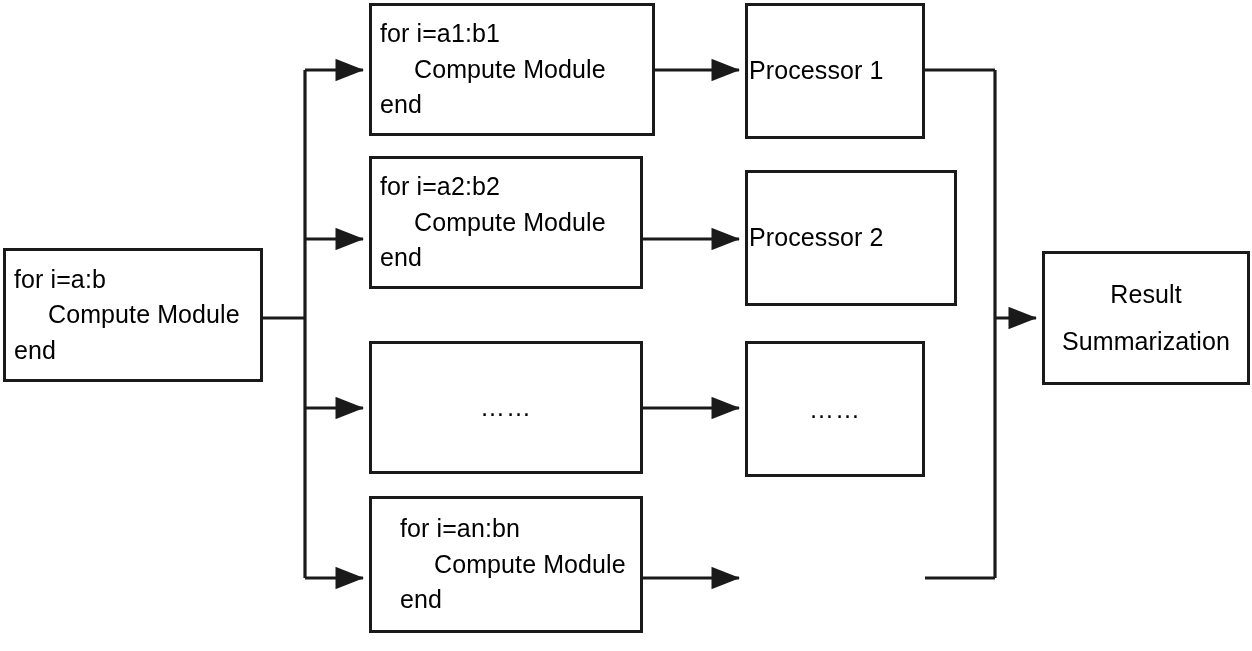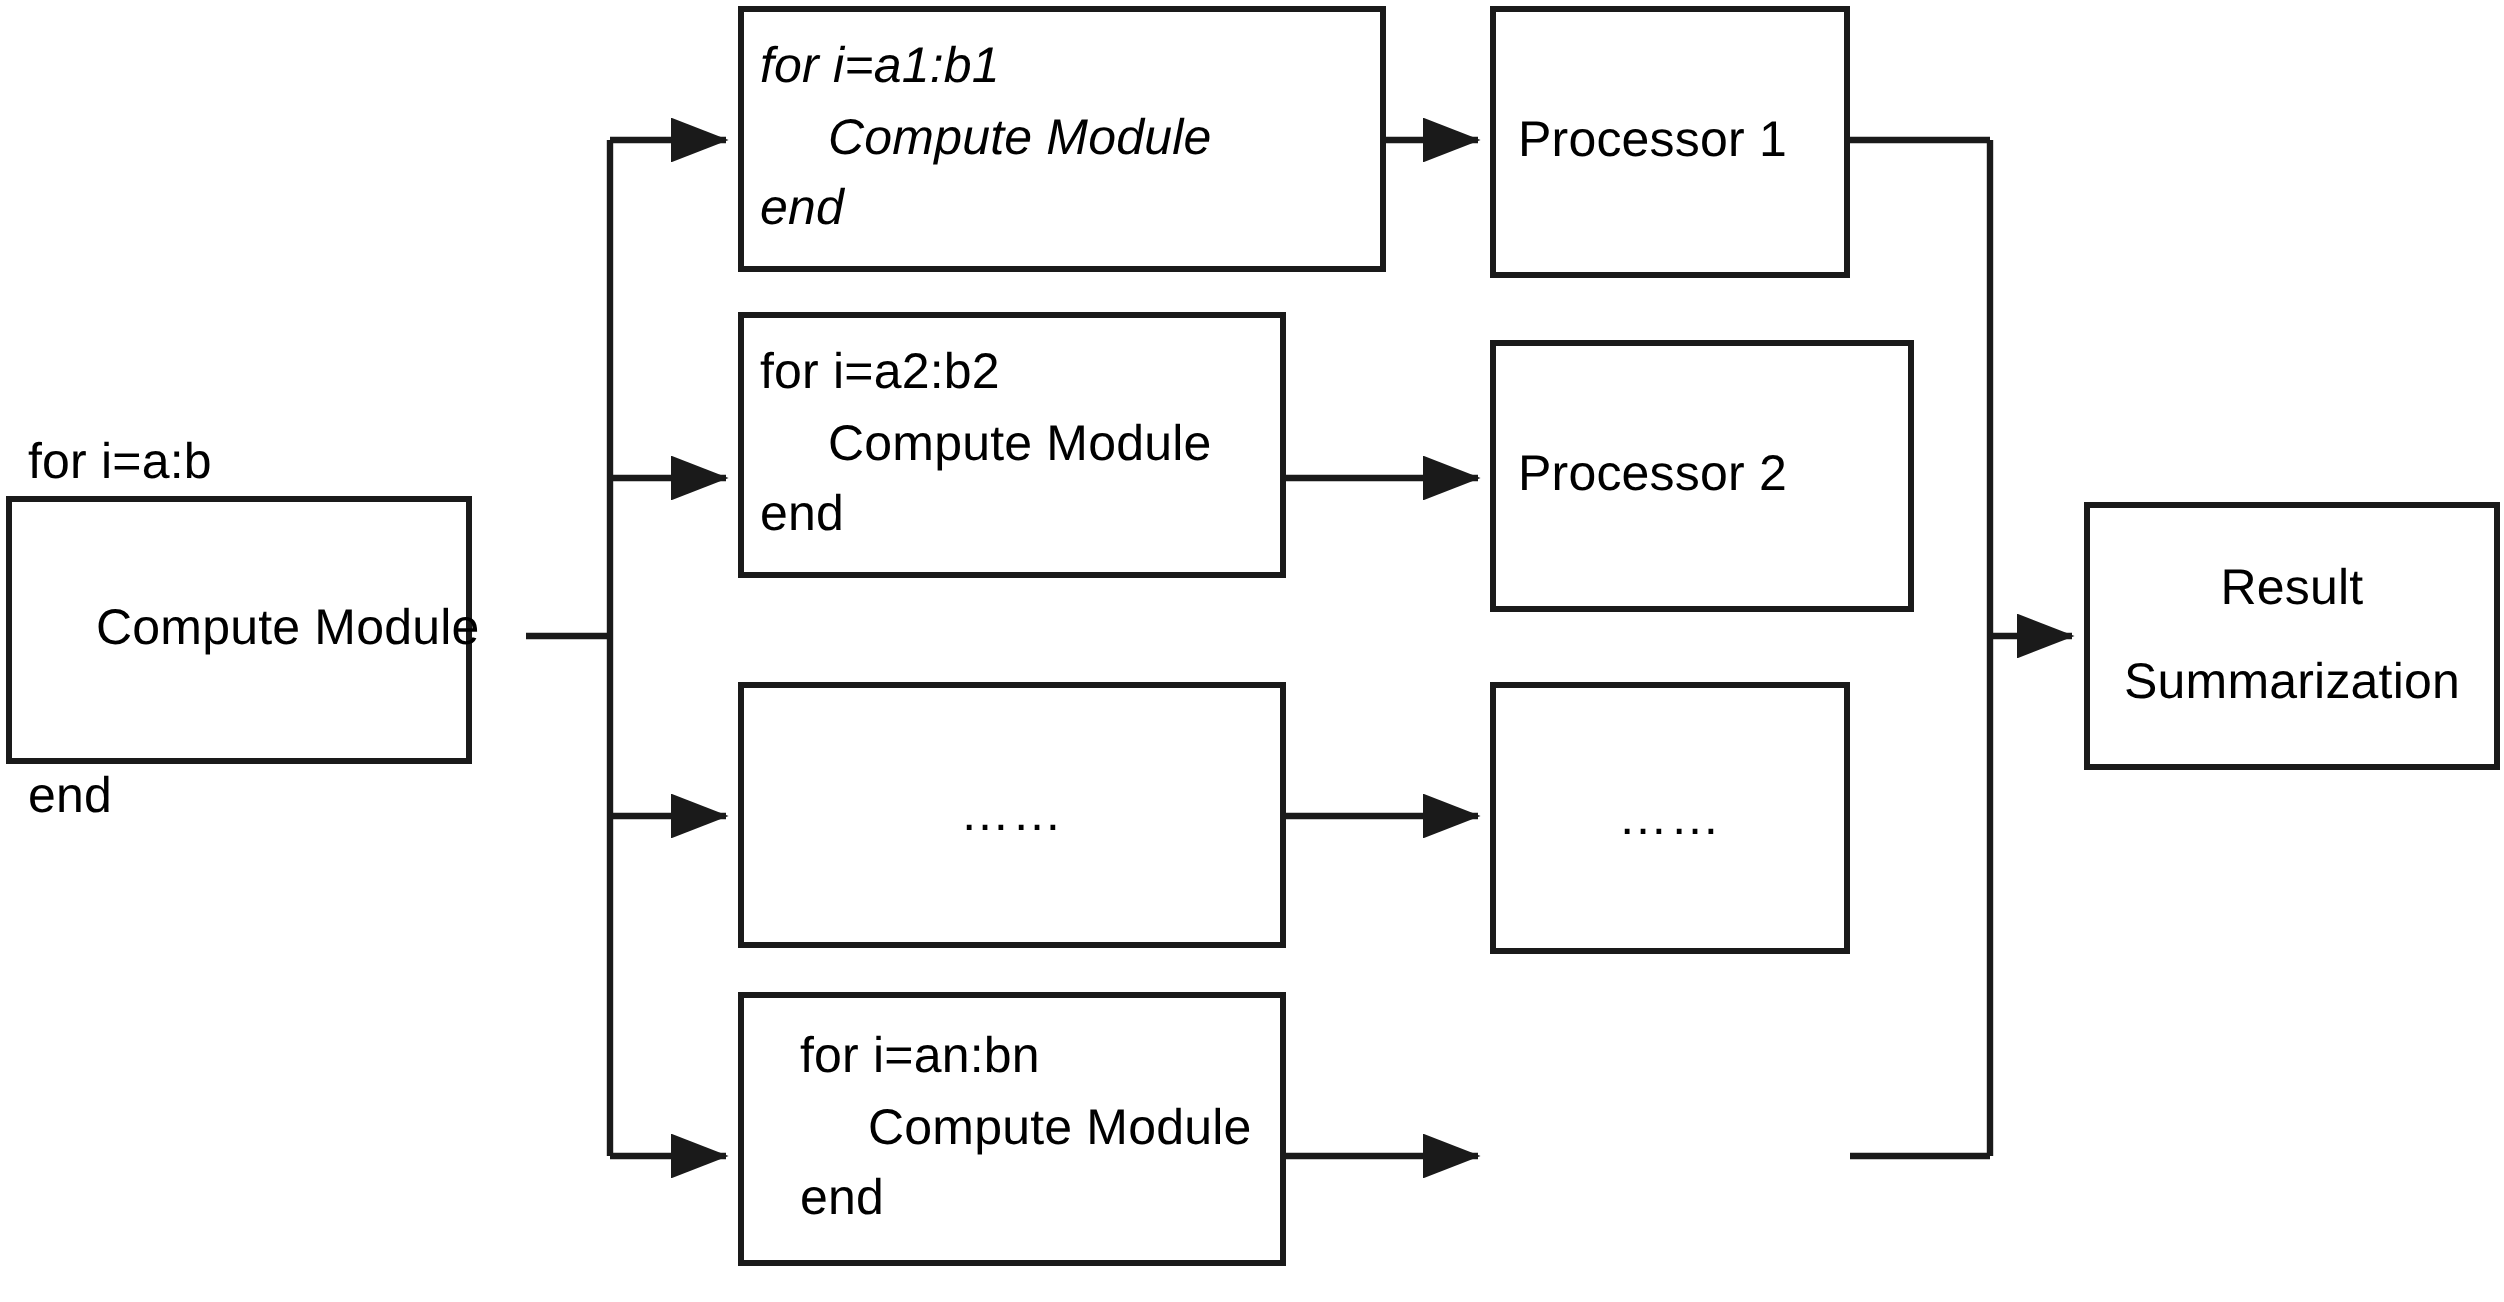--- a/index.html
+++ b/index.html
@@ -44,21 +44,21 @@
   }
   .node.code .ln {
     white-space: pre;
     display: block;
   }
   .node.code .ln.indent {
     padding-left: 34px;
   }
   .node.proc {
     align-items: flex-start;
-    padding-left: 11px;
+    padding-left: 1px;
   }
   .node.center {
     align-items: center;
     text-align: center;
   }
   .node.center .ln {
     display: block;
     white-space: pre;
   }
   .dots {
@@ -100,27 +100,27 @@
 
       <path d="M925,70 L995,70"></path>
       <path d="M925,578 L995,578"></path>
 
       <path d="M995,70 L995,578"></path>
 
       <path d="M995,318 L1036,318" marker-end="url(#arrowhead)"></path>
     </g>
   </svg>
 
-  <div class="node code" style="left:3px; top:248px; width:233px; height:134px;gap:48px;">
+  <div class="node code" style="left:3px; top:248px; width:260px; height:134px;">
     <span class="ln">for i=a:b</span>
     <span class="ln indent">Compute Module</span>
     <span class="ln">end</span>
   </div>
 
-  <div class="node code" style="left:369px; top:3px; width:324px; height:133px;font-style:italic;">
+  <div class="node code" style="left:369px; top:3px; width:286px; height:133px;">
     <span class="ln">for i=a1:b1</span>
     <span class="ln indent">Compute Module</span>
     <span class="ln">end</span>
   </div>
 
   <div class="node code" style="left:369px; top:156px; width:274px; height:133px;">
     <span class="ln">for i=a2:b2</span>
     <span class="ln indent">Compute Module</span>
     <span class="ln">end</span>
   </div>

